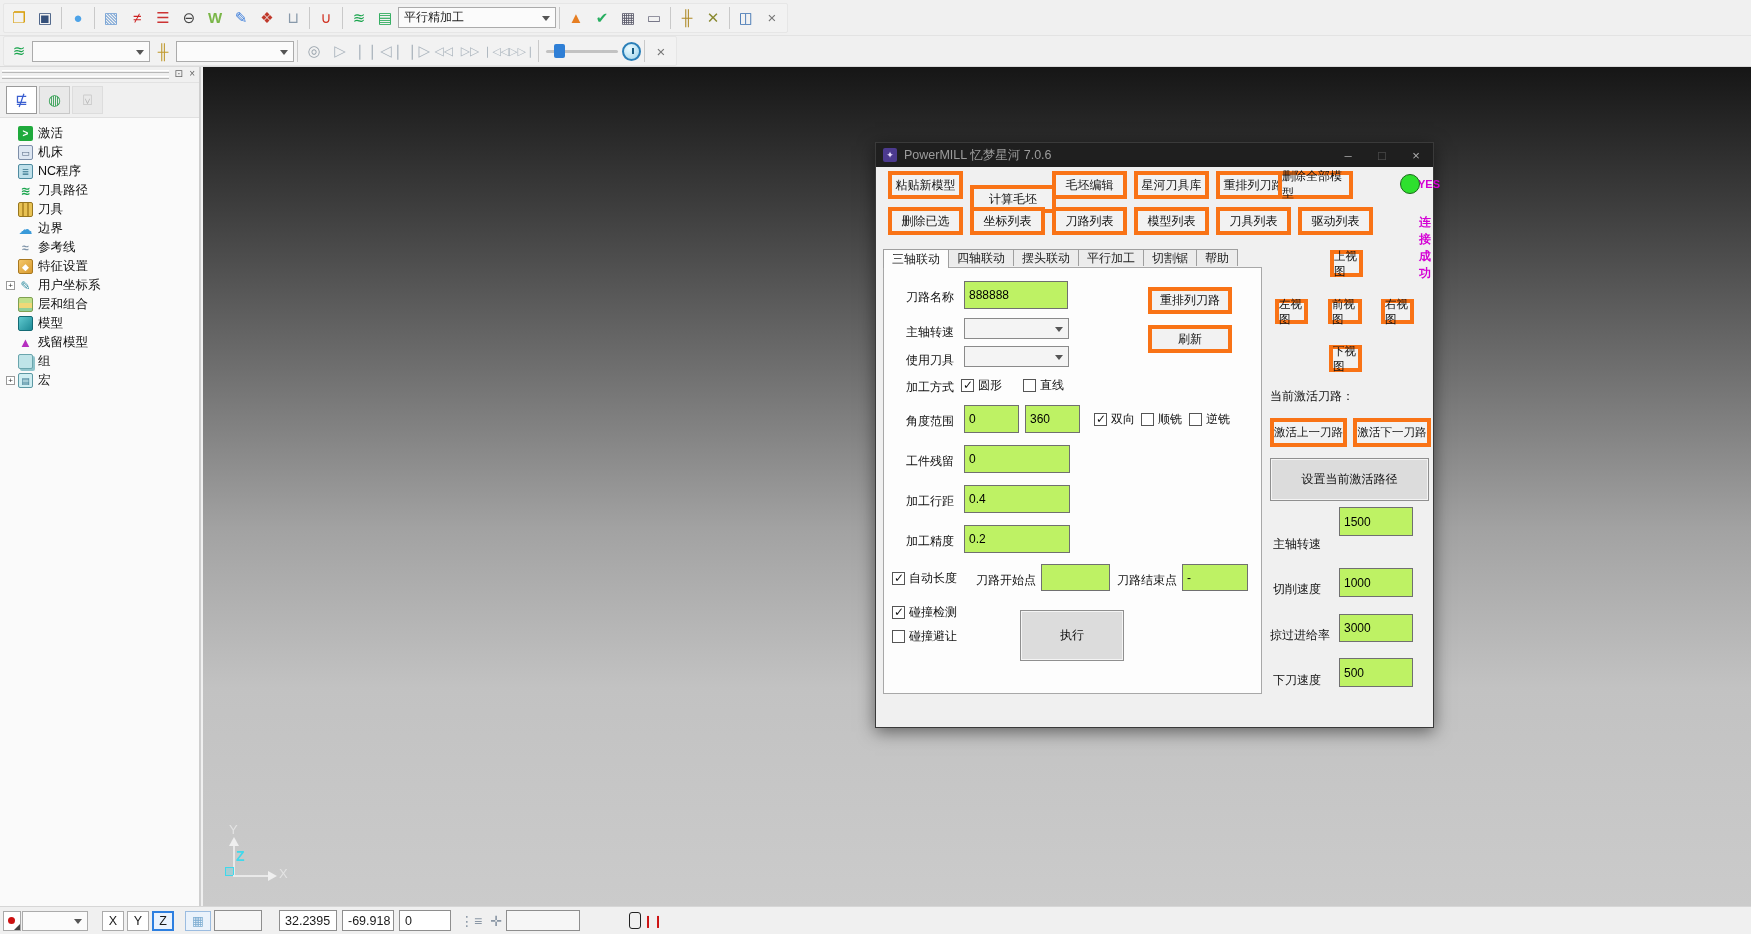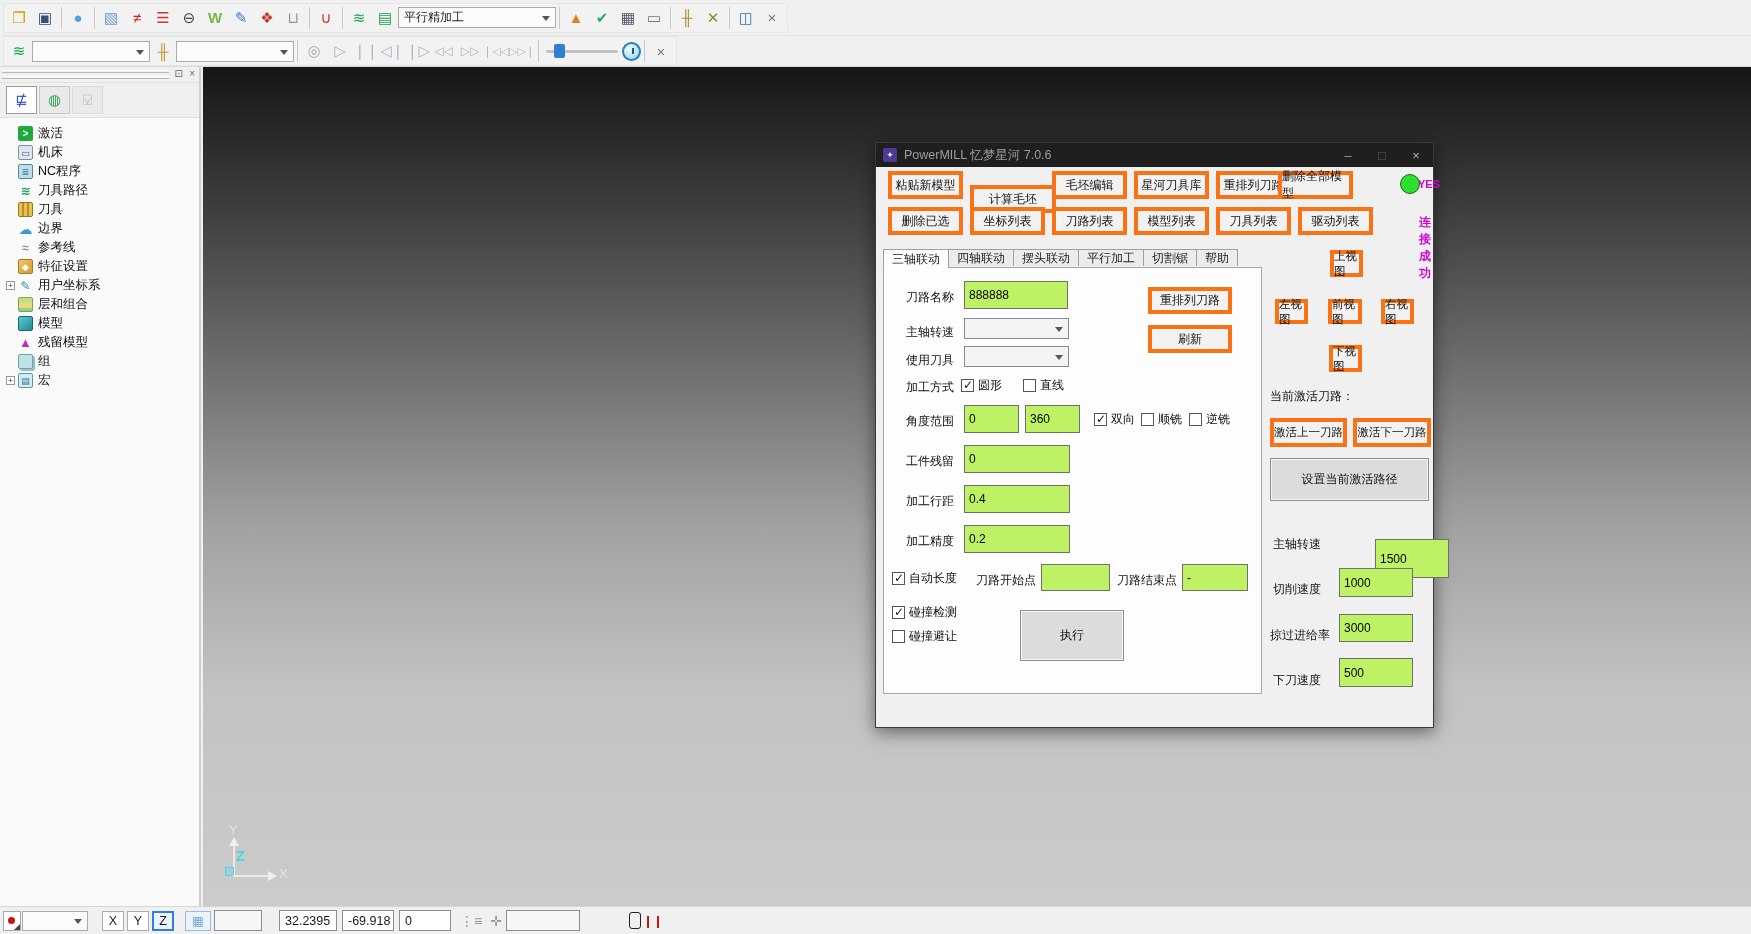--- a/index.html
+++ b/index.html
@@ -443,21 +443,21 @@
     <div class="btn vbtn" style="left:452px;top:132px;width:34px;height:25px">前视图</div>
     <div class="btn vbtn" style="left:505px;top:132px;width:33px;height:25px">右视图</div>
     <div class="btn vbtn" style="left:453px;top:178px;width:33px;height:27px">下视图</div>
 
     <span class="rlbl" style="left:394px;top:221px">当前激活刀路：</span>
     <div class="btn" style="left:394px;top:251px;width:77px;height:29px;font-size:11.5px">激活上一刀路</div>
     <div class="btn" style="left:477px;top:251px;width:78px;height:29px;font-size:11.5px">激活下一刀路</div>
     <div class="btn btn-big" style="left:394px;top:291px;width:159px;height:43px">设置当前激活路径</div>
 
     <span class="rlbl" style="left:397px;top:369px">主轴转速</span>
-    <input class="tin" style="left: 463px; top: 372px; width: 74px; height: 39px; margin-left: 36px;" value="1500">
+    <input class="tin" style="left: 463px; top: 340px; width: 74px; height: 29px;" value="1500">
     <span class="rlbl" style="left:397px;top:414px">切削速度</span>
     <input class="tin" style="left: 463px; top: 401px; width: 74px; height: 29px;" value="1000">
     <span class="rlbl" style="left:394px;top:460px">掠过进给率</span>
     <input class="tin" style="left: 463px; top: 447px; width: 74px; height: 28px;" value="3000">
     <span class="rlbl" style="left:397px;top:505px">下刀速度</span>
     <input class="tin" style="left: 463px; top: 491px; width: 74px; height: 29px;" value="500">
   </div>
 </div>
 
 <div class="statusbar">

